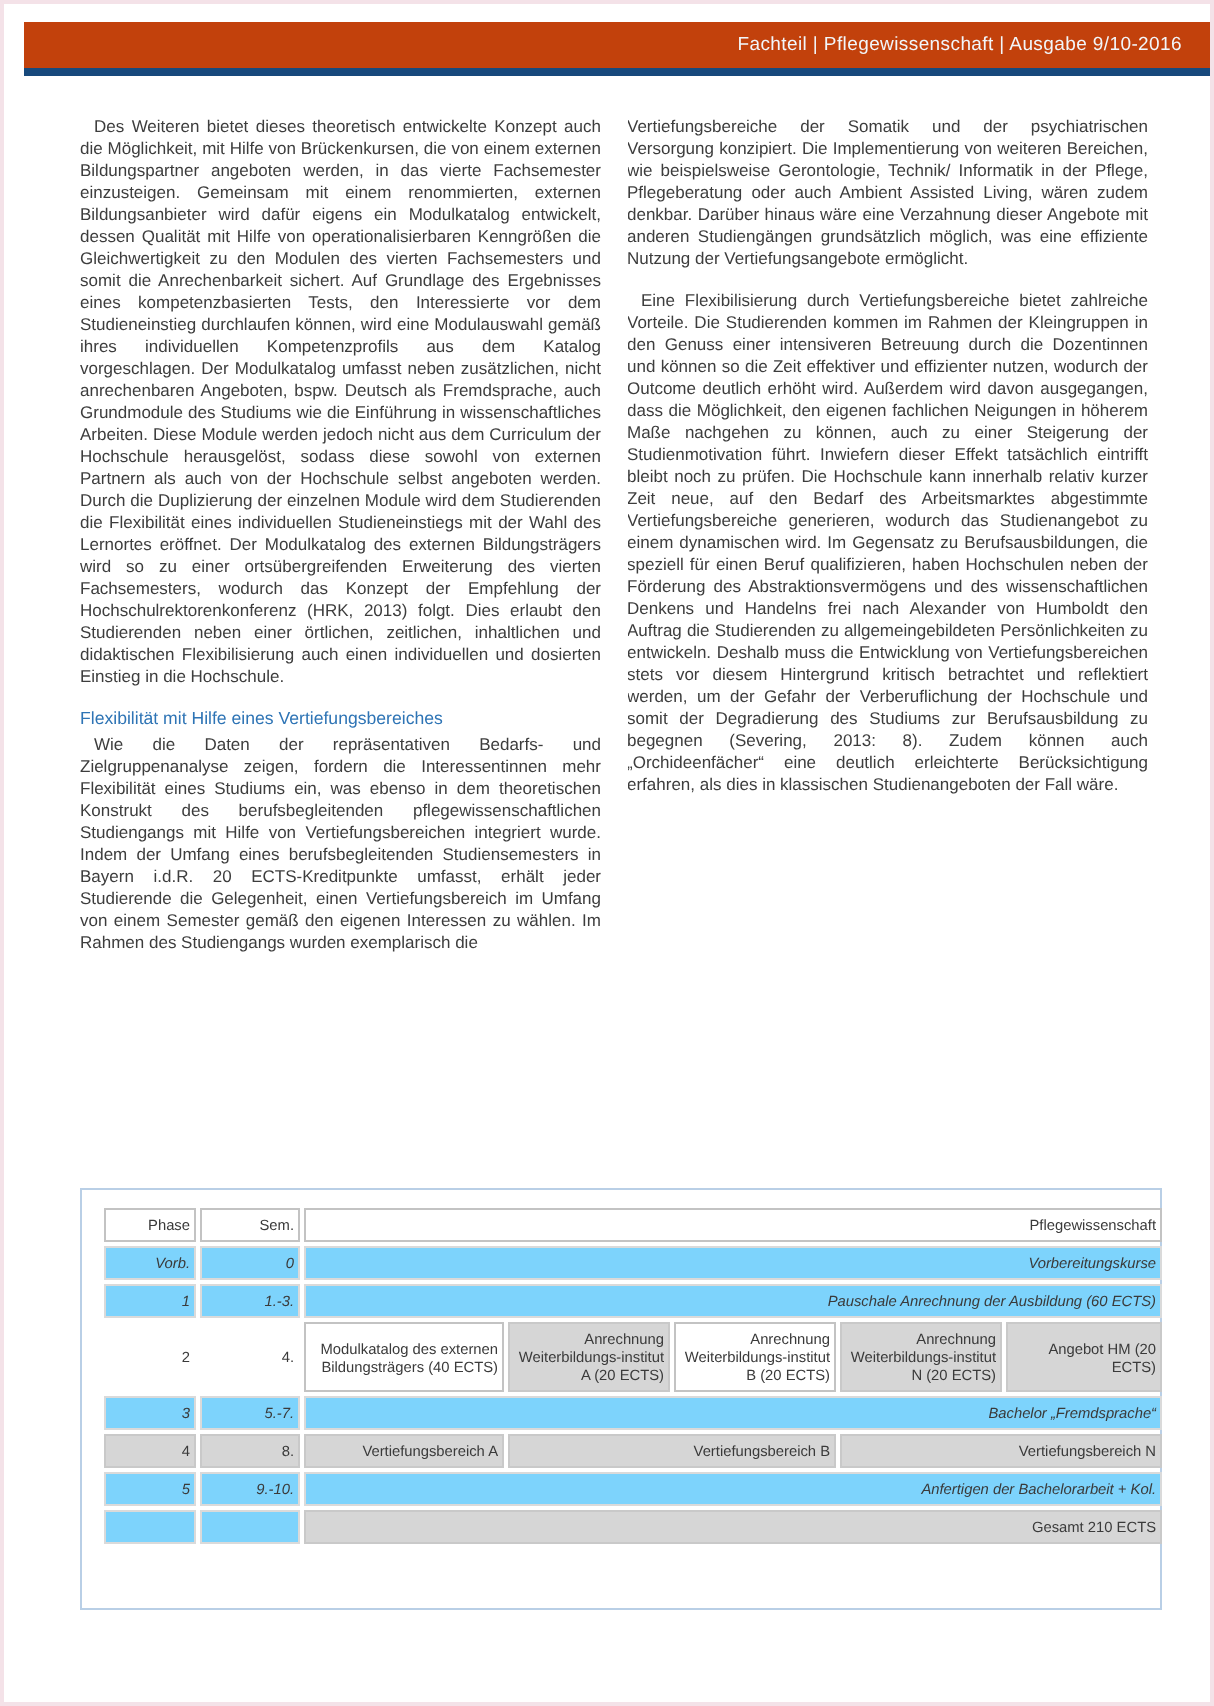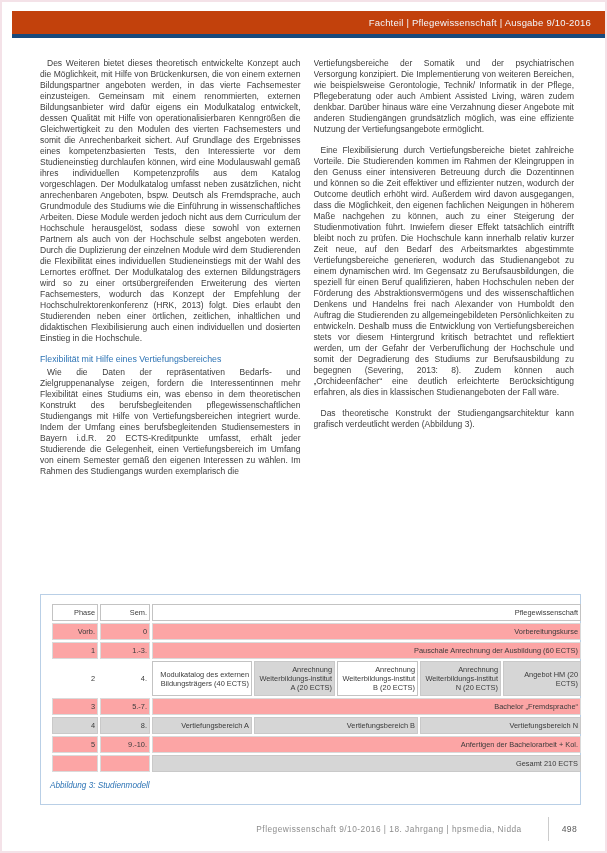--- a/index.html
+++ b/index.html
@@ -46,21 +46,21 @@
     border:1px solid #b9cfe6;box-sizing:border-box;
     padding:7px 9px 6px 9px;
   }
   table.model{
     width:100%;border-collapse:separate;border-spacing:2px;
     font-size:7.4px;line-height:9px;color:#3a3a3a;text-align:right;
     table-layout:fixed;
   }
   table.model td{padding:3px 2px;vertical-align:middle;}
   td.plain{background:#ffffff;border:1px solid #c3c3c3;}
-  td.shade-light{background:#fca5a5;border:1px solid #dadada;}
+  td.shade-light{background:#7dd3fc;border:1px solid #dadada;font-style:italic;}
   td.shade-dark{background:#d6d6d6;border:1px solid #c9c9c9;}
   td.noborder{border:1px solid transparent;}
   .caption{
     margin-top:7px;color:#2e74b5;font-size:8.2px;font-style:italic;
   }
   
   .footer{
     position:absolute;right:28px;top:814px;height:26px;
     display:flex;align-items:center;
   }
@@ -85,21 +85,20 @@
 
   <div class="columns">
     <div class="col">
       <p>Des Weiteren bietet dieses theoretisch entwickelte Konzept auch die Möglichkeit, mit Hilfe von Brückenkursen, die von einem externen Bildungspartner angeboten werden, in das vierte Fachsemester einzusteigen. Gemeinsam mit einem renommierten, externen Bildungsanbieter wird dafür eigens ein Modulkatalog entwickelt, dessen Qualität mit Hilfe von operationalisierbaren Kenngrößen die Gleichwertigkeit zu den Modulen des vierten Fachsemesters und somit die Anrechenbarkeit sichert. Auf Grundlage des Ergebnisses eines kompetenzbasierten Tests, den Interessierte vor dem Studieneinstieg durchlaufen können, wird eine Modulauswahl gemäß ihres individuellen Kompetenzprofils aus dem Katalog vorgeschlagen. Der Modulkatalog umfasst neben zusätzlichen, nicht anrechenbaren Angeboten, bspw. Deutsch als Fremdsprache, auch Grundmodule des Studiums wie die Einführung in wissenschaftliches Arbeiten. Diese Module werden jedoch nicht aus dem Curriculum der Hochschule herausgelöst, sodass diese sowohl von externen Partnern als auch von der Hochschule selbst angeboten werden. Durch die Duplizierung der einzelnen Module wird dem Studierenden die Flexibilität eines individuellen Studieneinstiegs mit der Wahl des Lernortes eröffnet. Der Modulkatalog des externen Bildungsträgers wird so zu einer ortsübergreifenden Erweiterung des vierten Fachsemesters, wodurch das Konzept der Empfehlung der Hochschulrektorenkonferenz (HRK, 2013) folgt. Dies erlaubt den Studierenden neben einer örtlichen, zeitlichen, inhaltlichen und didaktischen Flexibilisierung auch einen individuellen und dosierten Einstieg in die Hochschule.</p>
       <h3 class="section-heading">Flexibilität mit Hilfe eines Vertiefungsbereiches</h3>
       <p>Wie die Daten der repräsentativen Bedarfs- und Zielgruppenanalyse zeigen, fordern die Interessentinnen mehr Flexibilität eines Studiums ein, was ebenso in dem theoretischen Konstrukt des berufsbegleitenden pflegewissenschaftlichen Studiengangs mit Hilfe von Vertiefungsbereichen integriert wurde. Indem der Umfang eines berufsbegleitenden Studiensemesters in Bayern i.d.R. 20 ECTS-Kreditpunkte umfasst, erhält jeder Studierende die Gelegenheit, einen Vertiefungsbereich im Umfang von einem Semester gemäß den eigenen Interessen zu wählen. Im Rahmen des Studiengangs wurden exemplarisch die</p>
     </div>
     <div class="col">
       <p class="cont">Vertiefungsbereiche der Somatik und der psychiatrischen Versorgung konzipiert. Die Implementierung von weiteren Bereichen, wie beispielsweise Gerontologie, Technik/ Informatik in der Pflege, Pflegeberatung oder auch Ambient Assisted Living, wären zudem denkbar. Darüber hinaus wäre eine Verzahnung dieser Angebote mit anderen Studiengängen grundsätzlich möglich, was eine effiziente Nutzung der Vertiefungsangebote ermöglicht.</p>
       <p>Eine Flexibilisierung durch Vertiefungsbereiche bietet zahlreiche Vorteile. Die Studierenden kommen im Rahmen der Kleingruppen in den Genuss einer intensiveren Betreuung durch die Dozentinnen und können so die Zeit effektiver und effizienter nutzen, wodurch der Outcome deutlich erhöht wird. Außerdem wird davon ausgegangen, dass die Möglichkeit, den eigenen fachlichen Neigungen in höherem Maße nachgehen zu können, auch zu einer Steigerung der Studienmotivation führt. Inwiefern dieser Effekt tatsächlich eintrifft bleibt noch zu prüfen. Die Hochschule kann innerhalb relativ kurzer Zeit neue, auf den Bedarf des Arbeitsmarktes abgestimmte Vertiefungsbereiche generieren, wodurch das Studienangebot zu einem dynamischen wird. Im Gegensatz zu Berufsausbildungen, die speziell für einen Beruf qualifizieren, haben Hochschulen neben der Förderung des Abstraktionsvermögens und des wissenschaftlichen Denkens und Handelns frei nach Alexander von Humboldt den Auftrag die Studierenden zu allgemeingebildeten Persönlichkeiten zu entwickeln. Deshalb muss die Entwicklung von Vertiefungsbereichen stets vor diesem Hintergrund kritisch betrachtet und reflektiert werden, um der Gefahr der Verberuflichung der Hochschule und somit der Degradierung des Studiums zur Berufsausbildung zu begegnen (Severing, 2013: 8). Zudem können auch „Orchideenfächer“ eine deutlich erleichterte Berücksichtigung erfahren, als dies in klassischen Studienangeboten der Fall wäre.</p>
-      <p>Das theoretische Konstrukt der Studiengangsarchitektur kann grafisch verdeutlicht werden (Abbildung 3).</p>
     </div>
   </div>
 
   <div class="figure-box">
     <table class="model">
       <colgroup>
         <col style="width:46px">
           <col style="width:50px">
         <col style="width:100px">
           <col style="width:81px">
@@ -149,22 +148,16 @@
         <td class="shade-light">9.-10.</td>
         <td class="shade-light" colspan="5">Anfertigen der Bachelorarbeit + Kol.</td>
       </tr>
       <tr>
         <td class="shade-light"></td>
         <td class="shade-light"></td>
         <td class="shade-dark" colspan="5">Gesamt 210 ECTS</td>
       </tr>
     </tbody>
       </table>
-    <div class="caption">Abbildung 3: Studienmodell</div>
   </div>
 
-  <div class="footer">
-    <span class="journal">Pflegewissenschaft 9/10-2016 | 18. Jahrgang | hpsmedia, Nidda</span>
-    <span class="divider"></span>
-    <span class="pagenum">498</span>
-  </div>
 
 </div>
 
 </body></html>

